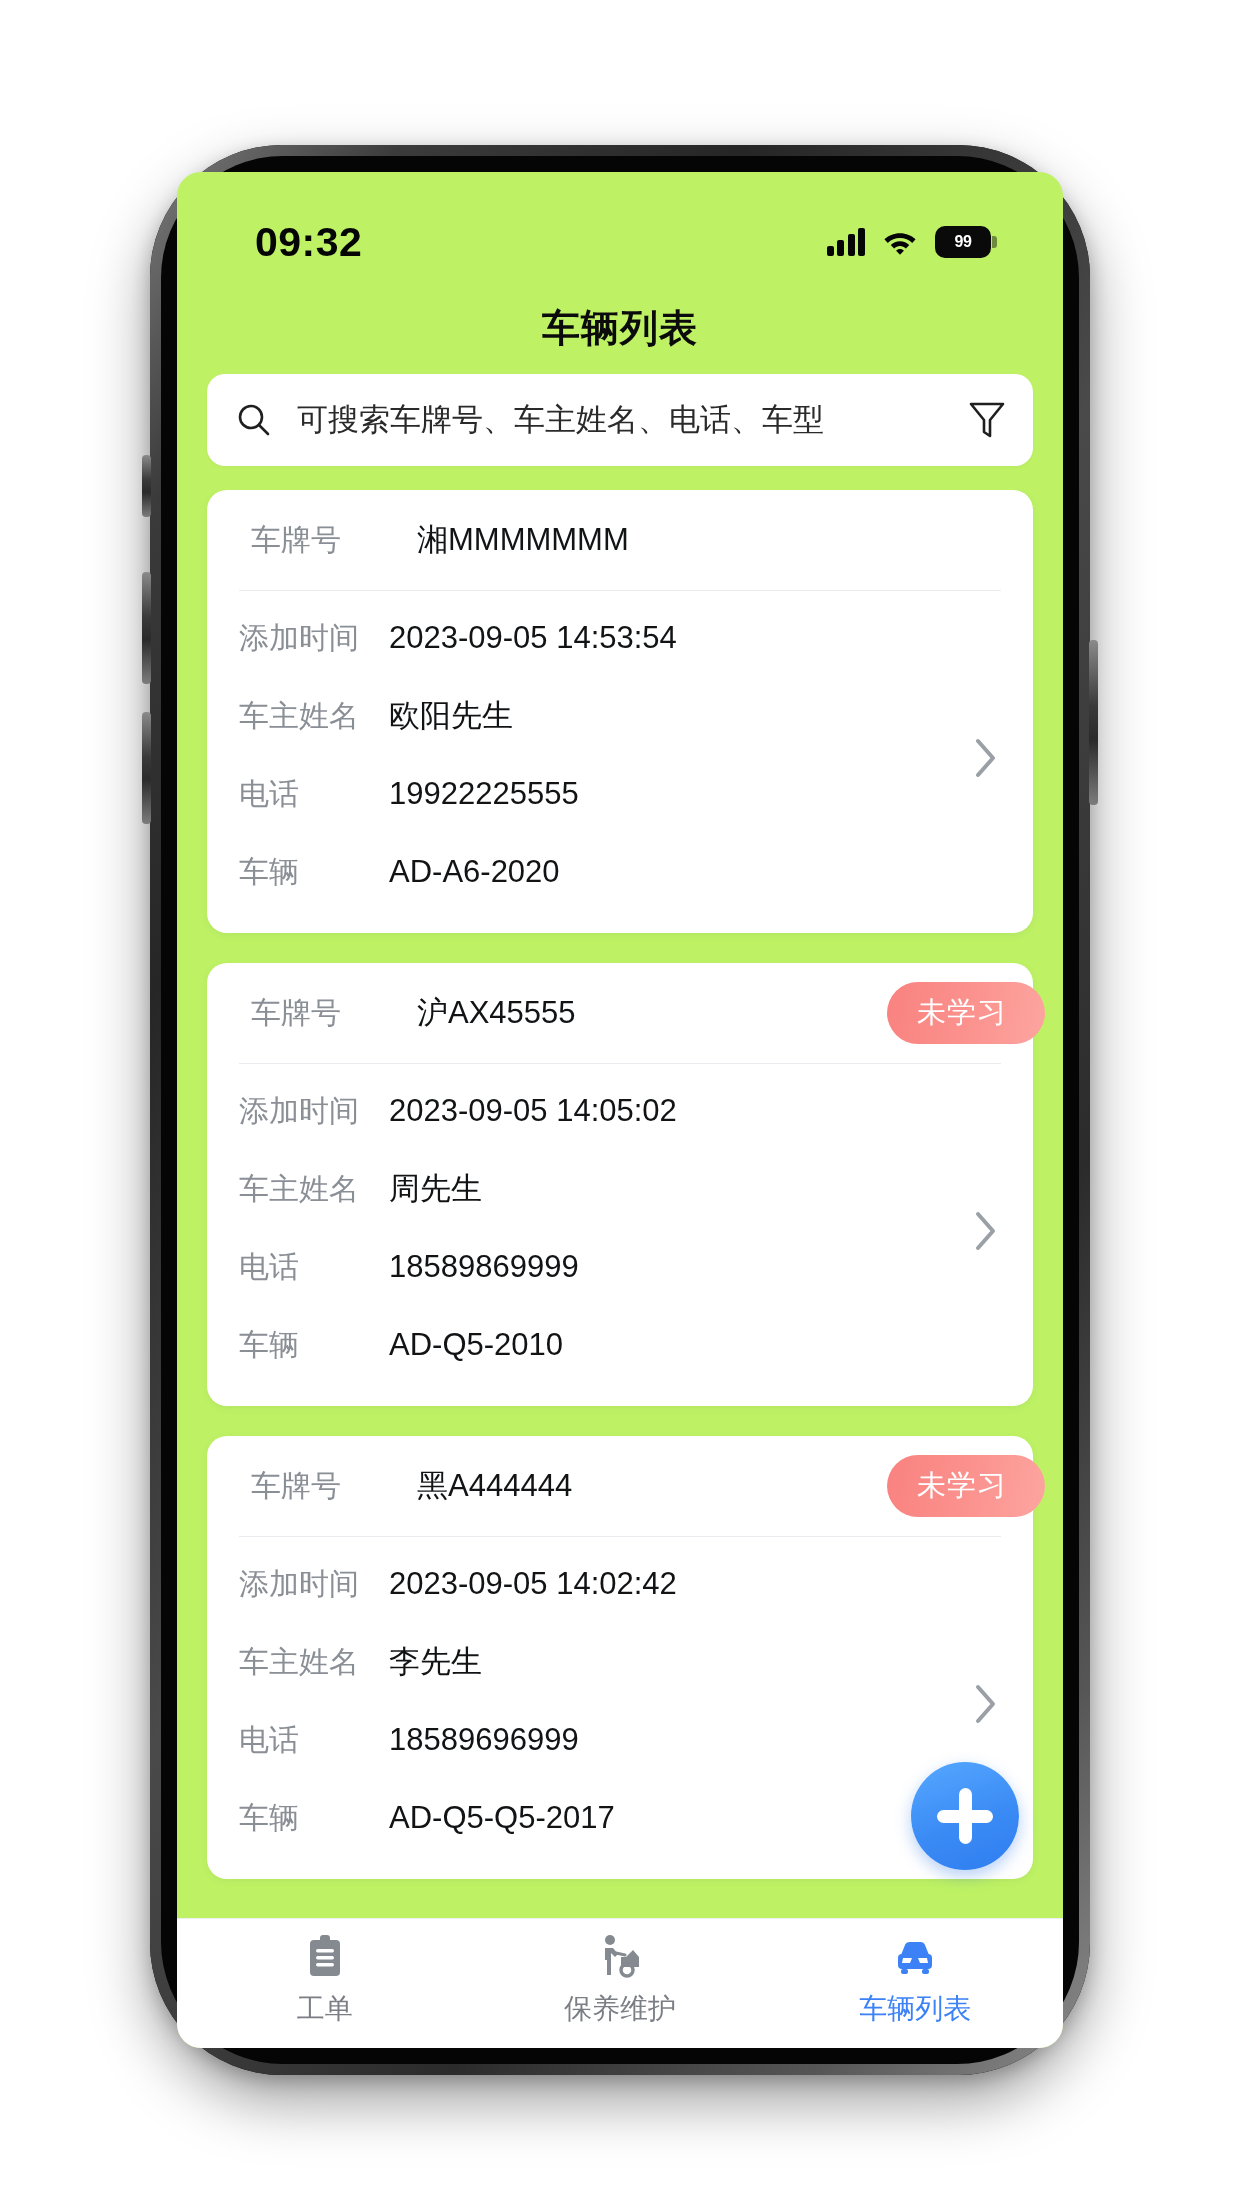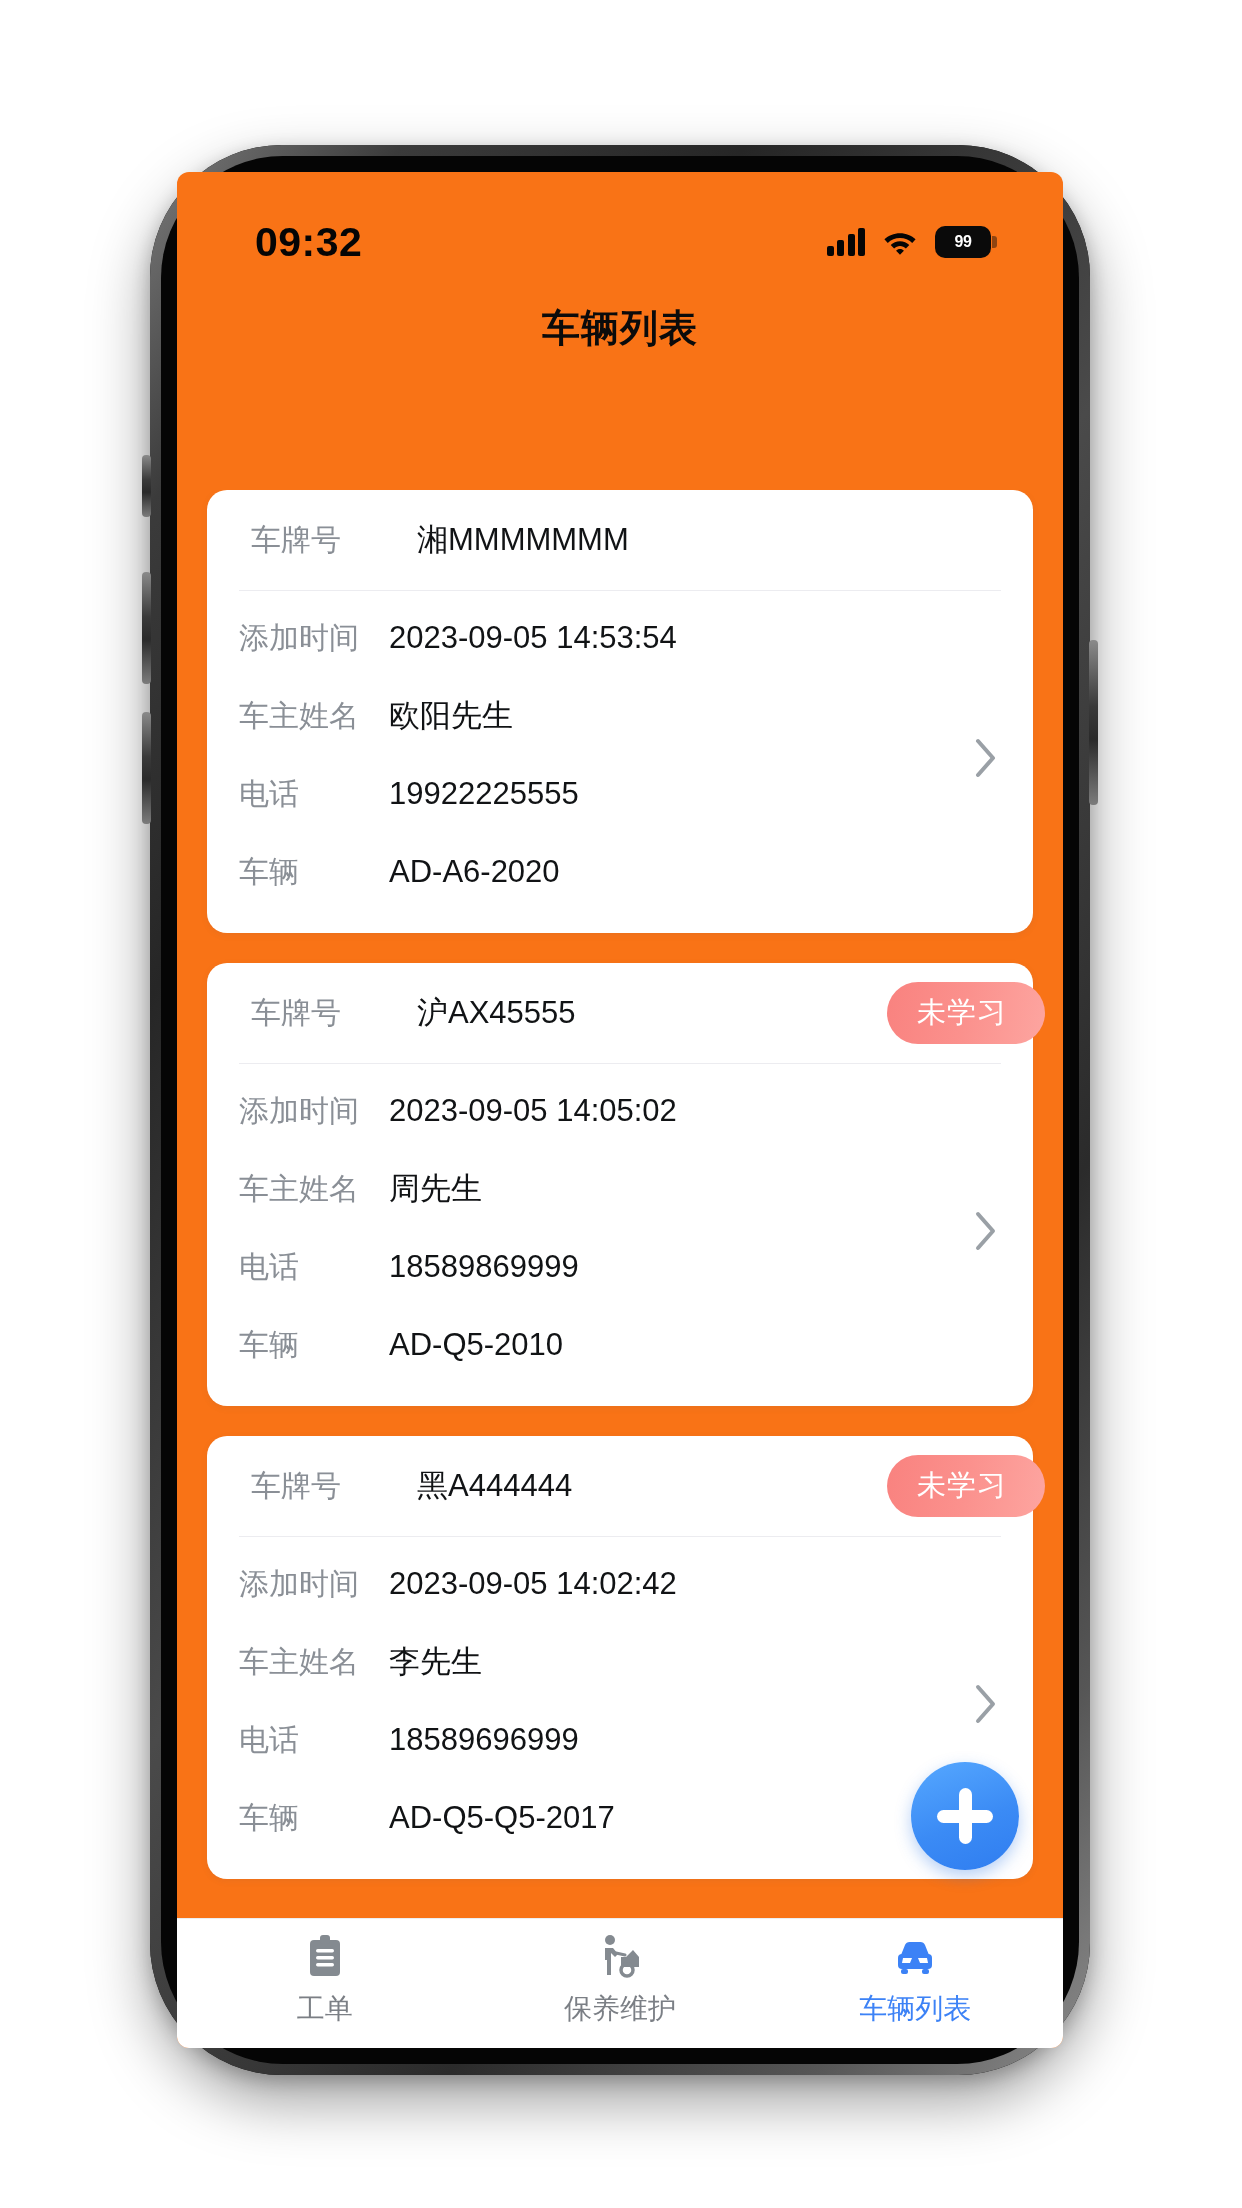--- a/index.html
+++ b/index.html
@@ -35,22 +35,22 @@
   .phone-inner {
     position: relative;
     width: 100%; height: 100%;
     border-radius: 122px;
     background: #050505;
     padding: 16px;
   }
   .screen {
     position: relative;
     width: 100%; height: 100%;
-    border-radius: 12px;
-    background: #f97316;
+    border-radius: 24px;
+    background: #bef264;
     overflow: hidden;
   }
   
   .btn-side {
     position: absolute;
     background: linear-gradient(180deg,#8a8a8a,#3a3a3a 40%,#2a2a2a 60%,#7c7c7c);
     border-radius: 4px;
   }
   .btn-mute  { left: 142px; top: 455px;  width: 9px; height: 62px; }
   .btn-volup { left: 142px; top: 572px;  width: 9px; height: 112px; }
@@ -238,20 +238,30 @@
             <div class="sb-battery">
               <span>99</span>
             </div>
           </div>
         </div>
 
         <div class="header">
           <div class="header-title">车辆列表</div>
         </div>
 
+        <div class="searchbar">
+          <svg class="search-icon" viewBox="0 0 38 38">
+            <circle cx="16" cy="16" r="11" fill="none" stroke="#1f1f1f" stroke-width="2.6"></circle>
+            <line x1="24" y1="24" x2="33" y2="33" stroke="#1f1f1f" stroke-width="2.6" stroke-linecap="round"></line>
+          </svg>
+          <input class="search-input" type="text" placeholder="可搜索车牌号、车主姓名、电话、车型" style="">
+          <svg class="filter-icon" viewBox="0 0 40 42">
+            <path d="M4 5h32L23 21v16l-6-4V21L4 5z" fill="none" stroke="#1f1f1f" stroke-width="2.6" stroke-linejoin="round"></path>
+          </svg>
+        </div>
 
         <div class="list">
 
           <div class="card">
             <div class="card-head">
               <span class="lbl">车牌号</span>
               <span class="val">湘MMMMMMM</span>
             </div>
             <div class="divider"></div>
             <div class="card-body">

